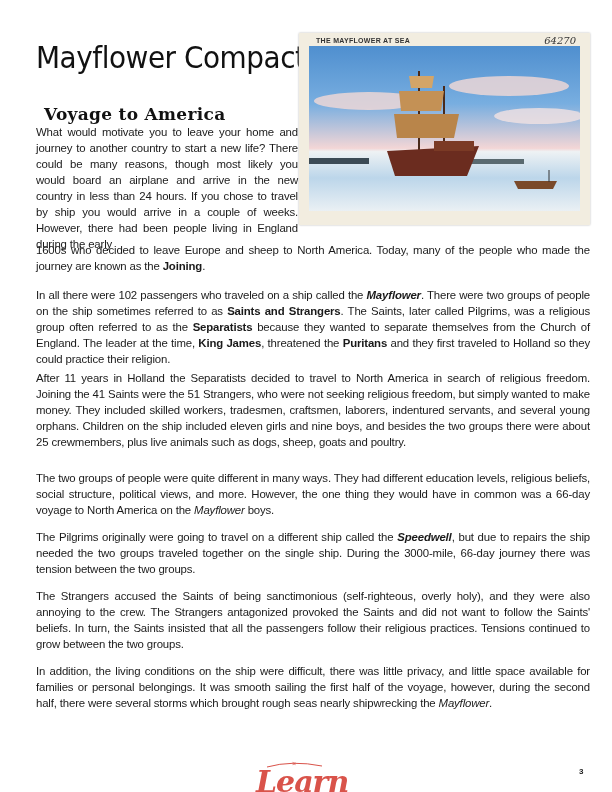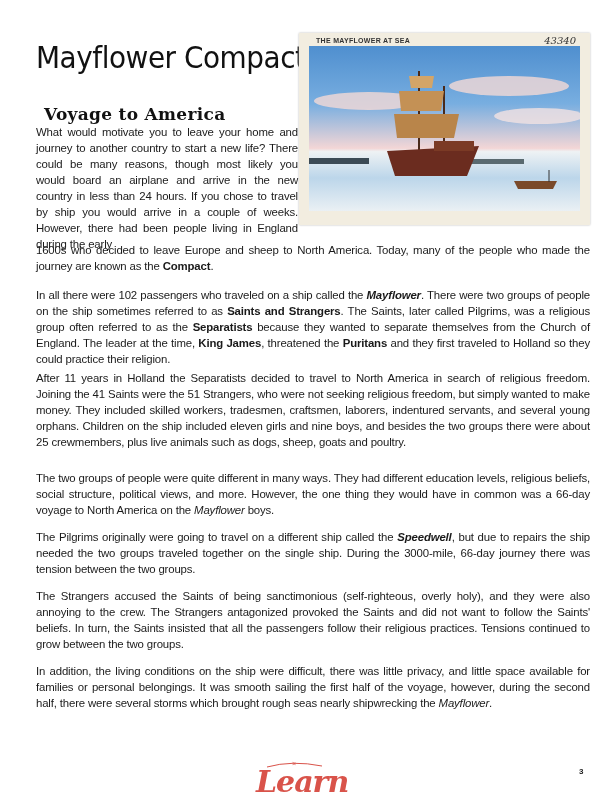--- a/index.html
+++ b/index.html
@@ -25,21 +25,21 @@
   .page-num { position:absolute; left:579px; top:767px; font-size:8px; color:#222; font-weight:bold; }
 </style>
 </head>
 <body>
 
 <h1 class="title">Mayflower Compact</h1>
 <h2 class="subtitle">Voyage to America</h2>
 
 <div class="photo">
   <span class="photo-caption">THE MAYFLOWER AT SEA</span>
-  <span class="photo-number">43340</span>
+  <span class="photo-number">64270</span>
   <div class="photo-inner">
     <svg width="271" height="165" viewBox="0 0 271 165">
       <ellipse cx="60" cy="55" rx="55" ry="9" fill="#f4d9d6" opacity="0.8"></ellipse>
       <ellipse cx="200" cy="40" rx="60" ry="10" fill="#f4d9d6" opacity="0.8"></ellipse>
       <ellipse cx="230" cy="70" rx="45" ry="8" fill="#f3e2e2" opacity="0.8"></ellipse>
       <rect x="0" y="112" width="60" height="6" fill="#3b4a55"></rect>
       <rect x="160" y="113" width="55" height="5" fill="#5a6a70"></rect>
       <line x1="110" y1="25" x2="110" y2="115" stroke="#4a2a1a" stroke-width="2"></line>
       <line x1="135" y1="40" x2="135" y2="115" stroke="#4a2a1a" stroke-width="2"></line>
       <path d="M90 45 L135 45 L132 65 L92 65 Z" fill="#c49155"></path>
@@ -50,21 +50,21 @@
       <path d="M205 135 L248 135 L244 143 L209 143 Z" fill="#7a4a2a"></path>
       <line x1="240" y1="124" x2="240" y2="136" stroke="#333" stroke-width="1"></line>
     </svg>
   </div>
 </div>
 
 <p class="text narrow" style="top:124px;">
   <span>What would motivate you to leave your home and journey to another country to start a new life?  There could be many reasons, though most likely you would board an airplane and arrive in the new country in less than 24 hours.  If you chose to travel by ship you would arrive in a couple of weeks.  However, there had been people living in England during the early</span>
 </p>
 <p class="text" style="top:242px;">
-  <span>1600s who decided to leave Europe and sheep to North America.  Today, many of the people who made the journey are known as the </span><b>Compact</b><span>.</span>
+  <span>1600s who decided to leave Europe and sheep to North America.  Today, many of the people who made the journey are known as the </span><b>Joining</b><span>.</span>
 </p>
 
 <p class="text" style="top:287px;">
   <span>In all there were 102 passengers who traveled on a ship called the </span><b><i>Mayflower</i></b><span>.  There were two groups of people on the ship sometimes referred to as </span><b>Saints and Strangers</b><span>.  The Saints, later called Pilgrims, was a religious group often referred to as the </span><b>Separatists</b><span> because they wanted to separate themselves from the Church of England.  The leader at the time, </span><b>King James</b><span>, threatened the </span><b>Puritans</b><span> and they first traveled to Holland so they could practice their religion.</span>
 </p>
 
 <p class="text" style="top:370px;">After 11 years in Holland the Separatists decided to travel to North America in search of religious freedom.  Joining the 41 Saints were the 51 Strangers, who were not seeking religious freedom, but simply wanted to make money.  They included skilled workers, tradesmen, craftsmen, laborers, indentured servants, and several young orphans.  Children on the ship included eleven girls and nine boys, and besides the two groups there were about 25 crewmembers, plus live animals such as dogs, sheep, goats and poultry.</p>
 
 <p class="text" style="top:470px;">
   <span>The two groups of people were quite different in many ways.  They had different education levels, religious beliefs, social structure, political views, and more.  However, the one thing they would have in common was a 66-day voyage to North America on the </span><i>Mayflower</i><span> boys.</span>

